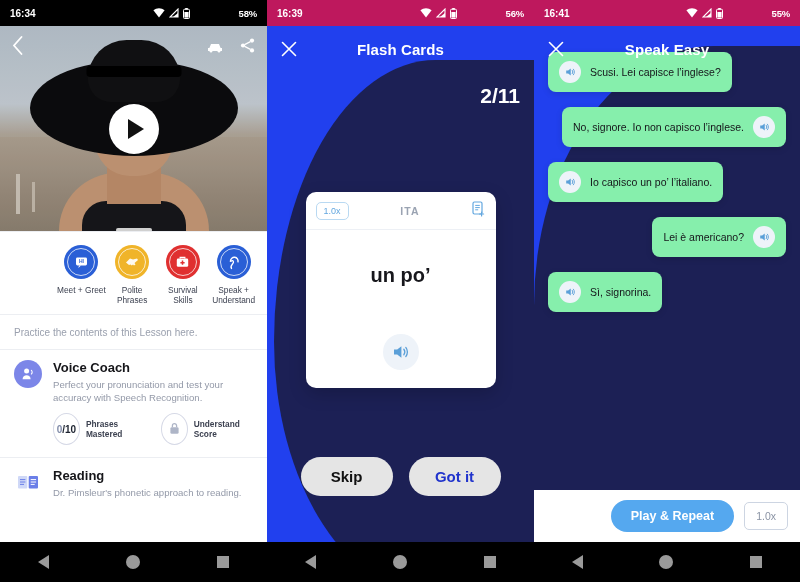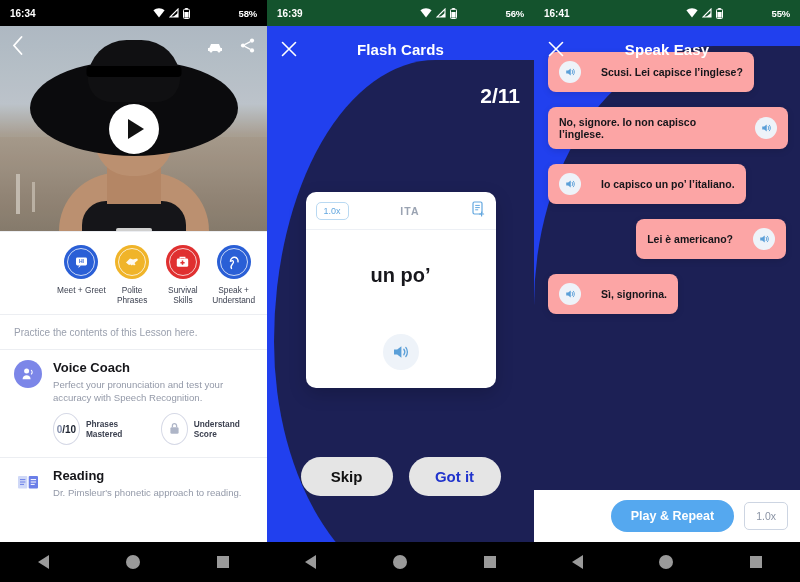--- a/index.html
+++ b/index.html
@@ -7,21 +7,21 @@
   .screens{display:flex;width:800px;height:582px;}
   .phone{position:relative;overflow:hidden;height:582px;}
   .p1{width:267px;background:#404040;}
   .p2{width:267px;background:#2140ee;}
   .p3{width:266px;background:#2140ee;}
 
   
   .statusbar{height:26px;display:flex;align-items:center;justify-content:space-between;
     padding:0 10px;font-size:10px;font-weight:bold;color:#fff;box-sizing:border-box;position:relative;z-index:40;}
   .sb-dark{background:#000;}
-  .sb-blue{background:#14532d;gap:24px;}
+  .sb-blue{background:#be185d;gap:24px;}
   .sb-right{display:flex;align-items:center;gap:4px;}
   .sb-icon{display:inline-block;line-height:0;}
   .batt{font-size:9.5px;font-weight:bold;letter-spacing:-.2px;padding-left:45px;}
 
   
   .navbar{position:absolute;left:0;bottom:0;width:100%;height:40px;background:#000;
     display:flex;align-items:center;justify-content:space-around;z-index:50;}
   .nav-tri{width:0;height:0;border-top:7px solid transparent;border-bottom:7px solid transparent;border-right:11px solid #9a9a9a;}
   .nav-cir{width:14px;height:14px;border-radius:50%;background:#9a9a9a;}
   .nav-sq{width:12px;height:12px;background:#9a9a9a;}
@@ -111,23 +111,23 @@
   .flip-hint{position:absolute;left:0;right:0;top:412px;text-align:center;color:#e3e6f5;font-size:11.5px;z-index:20;}
   .p2-actions{position:absolute;left:0;right:0;top:457px;display:flex;justify-content:center;gap:16px;z-index:20;}
   .pill{border-radius:22px;background:#e5e5e5;padding:11px 0;width:92px;text-align:center;font-size:15px;font-weight:bold;}
   .pill.skip{color:#111;}
   .pill.got{color:#2033cc;}
 
   
   .p3-navy{right:-34px;top:46px;width:300px;height:500px;border-radius:60% 0 0 0/52% 0 0 0;}
   .p3-sky{right:-108px;top:200px;width:210px;height:350px;border-radius:62% 0 0 0/56% 0 0 0;}
   .chat{position:absolute;left:0;right:0;top:52px;bottom:56px;z-index:20;padding:0 14px;box-sizing:border-box;}
-  .bubble{background:#fca5a5;border-radius:8px;padding:9px 11px;display:flex;align-items:center;gap:20px;
+  .bubble{background:#86efac;border-radius:8px;padding:9px 11px;display:flex;align-items:center;gap:9px;
      font-size:10.5px;color:#15151a;box-shadow:0 2px 7px rgba(0,0,0,.12);width:max-content;max-width:218px;
-     margin-bottom:15px;font-weight:bold;}
+     margin-bottom:15px;}
   .bubble.right{margin-left:auto;flex-direction:row-reverse;}
   .spk-sm{width:22px;height:22px;border-radius:50%;background:#eef3f9;display:flex;align-items:center;
      justify-content:center;flex:0 0 auto;}
   .p3-bottom{position:absolute;left:0;right:0;bottom:40px;height:52px;background:#fff;z-index:25;
      display:flex;align-items:center;justify-content:flex-end;gap:10px;padding-right:12px;box-sizing:border-box;}
   .play-repeat{background:#55a8ef;color:#fff;border-radius:18px;padding:9px 20px;font-size:12.5px;font-weight:bold;}
   .speed-out{border:1px solid #cdd5e2;border-radius:5px;padding:7px 11px;font-size:10.5px;color:#8a93a4;}
 </style>
 </head>
 <body>

